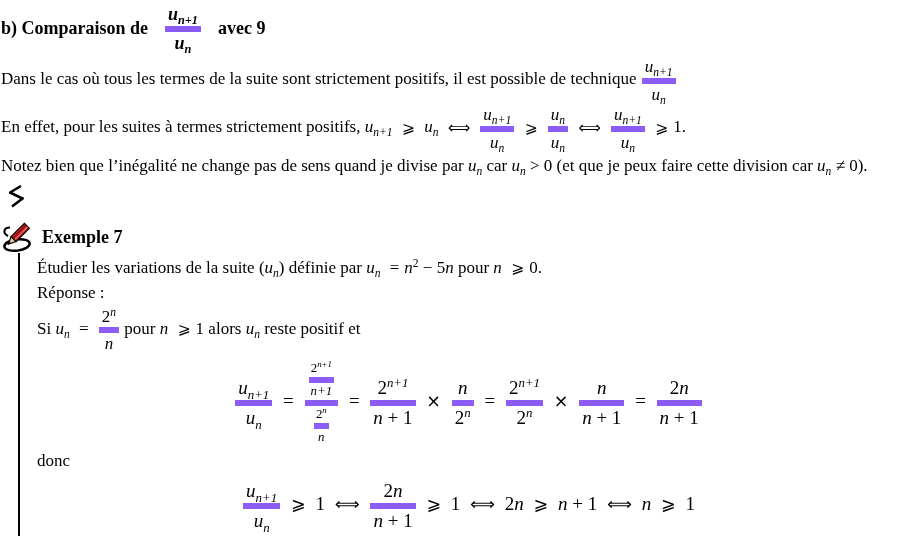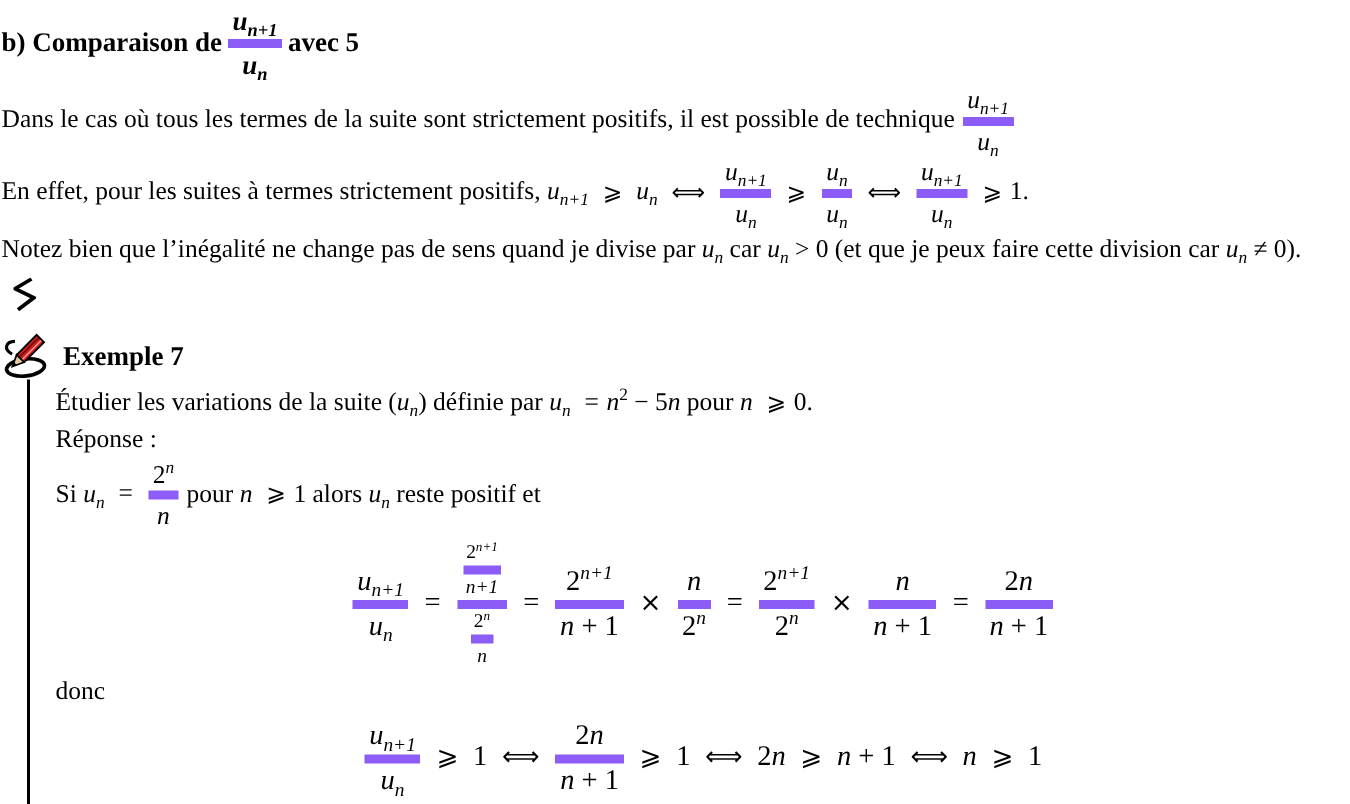--- a/index.html
+++ b/index.html
@@ -17,21 +17,21 @@
   .frac{display:inline-block;vertical-align:middle;text-align:center;padding:0 1px;line-height:1.15}
   .fnum{display:block;border-bottom:6px solid #8b5cf6;padding:0 3px 1px}
   .fden{display:block;padding:1px 3px 0}
   .frac .frac{font-size:68%;vertical-align:middle}
   .frac .frac .fnum{padding:0 2px 1px}
   .frac .frac .fden{padding:1px 2px 0}
   .rel{padding:0 5px}
   .sym{font-family:"DejaVu Sans","DejaVu Serif",sans-serif;font-size:0.92em}
   .ul{}
   p.just{margin:1px 0;text-align:justify}
-  .title{display:flex;align-items:center;gap:3px;font-weight:bold;font-size:18px;padding:2px 0 3px}
+  .title{display:flex;align-items:center;gap:16px;font-weight:bold;font-size:18px;padding:2px 0 3px}
   .sec-head{display:flex;align-items:center;gap:8px;font-weight:bold;font-size:18px}
   .remark{margin-top:8px}
   .remark-body{display:flex;align-items:flex-start;margin-top:1px}
   .remark-iconslot{width:30px;display:flex;justify-content:center;flex:none}
   .example{margin-top:13px}
   .ex-body{border-left:2.5px solid #000;margin-left:17px;padding:1px 0 60px 17px}
   .ex-body p{margin:2px 0}
   .display{font-size:19px;text-align:center;margin:7px 0 5px}
   .icon{flex:none}
 </style>
@@ -39,21 +39,21 @@
 <body>
 
 <div class="doc">
 
   <div class="title">
     <span>b) Comparaison de</span>
     <span class="frac">
         <span class="fnum"><span class="mi">u</span><sub class="mi">n+1</sub></span>
         <span class="fden"><span class="mi">u</span><sub class="mi">n</sub></span>
       </span>
-    <span>avec 5</span>
+    <span>avec 9</span>
   </div>
 
   <p class="just"><span class="ul">Dans le cas où tous les termes de la suite sont strictement positifs</span><span>, il est possible de technique</span>
     <span class="frac"><span class="fnum"><span class="mi">u</span><sub class="mi">n+1</sub></span><span class="fden"><span class="mi">u</span><sub class="mi">n</sub></span></span>
     </p>
 
   <p class="just"><span>En effet, pour les suites à termes strictement positifs,</span>
     <span class="mi">u</span><sub class="mi">n+1</sub>
     <span class="rel sym">⩾</span>
     <span class="mi">u</span><sub class="mi">n</sub>

